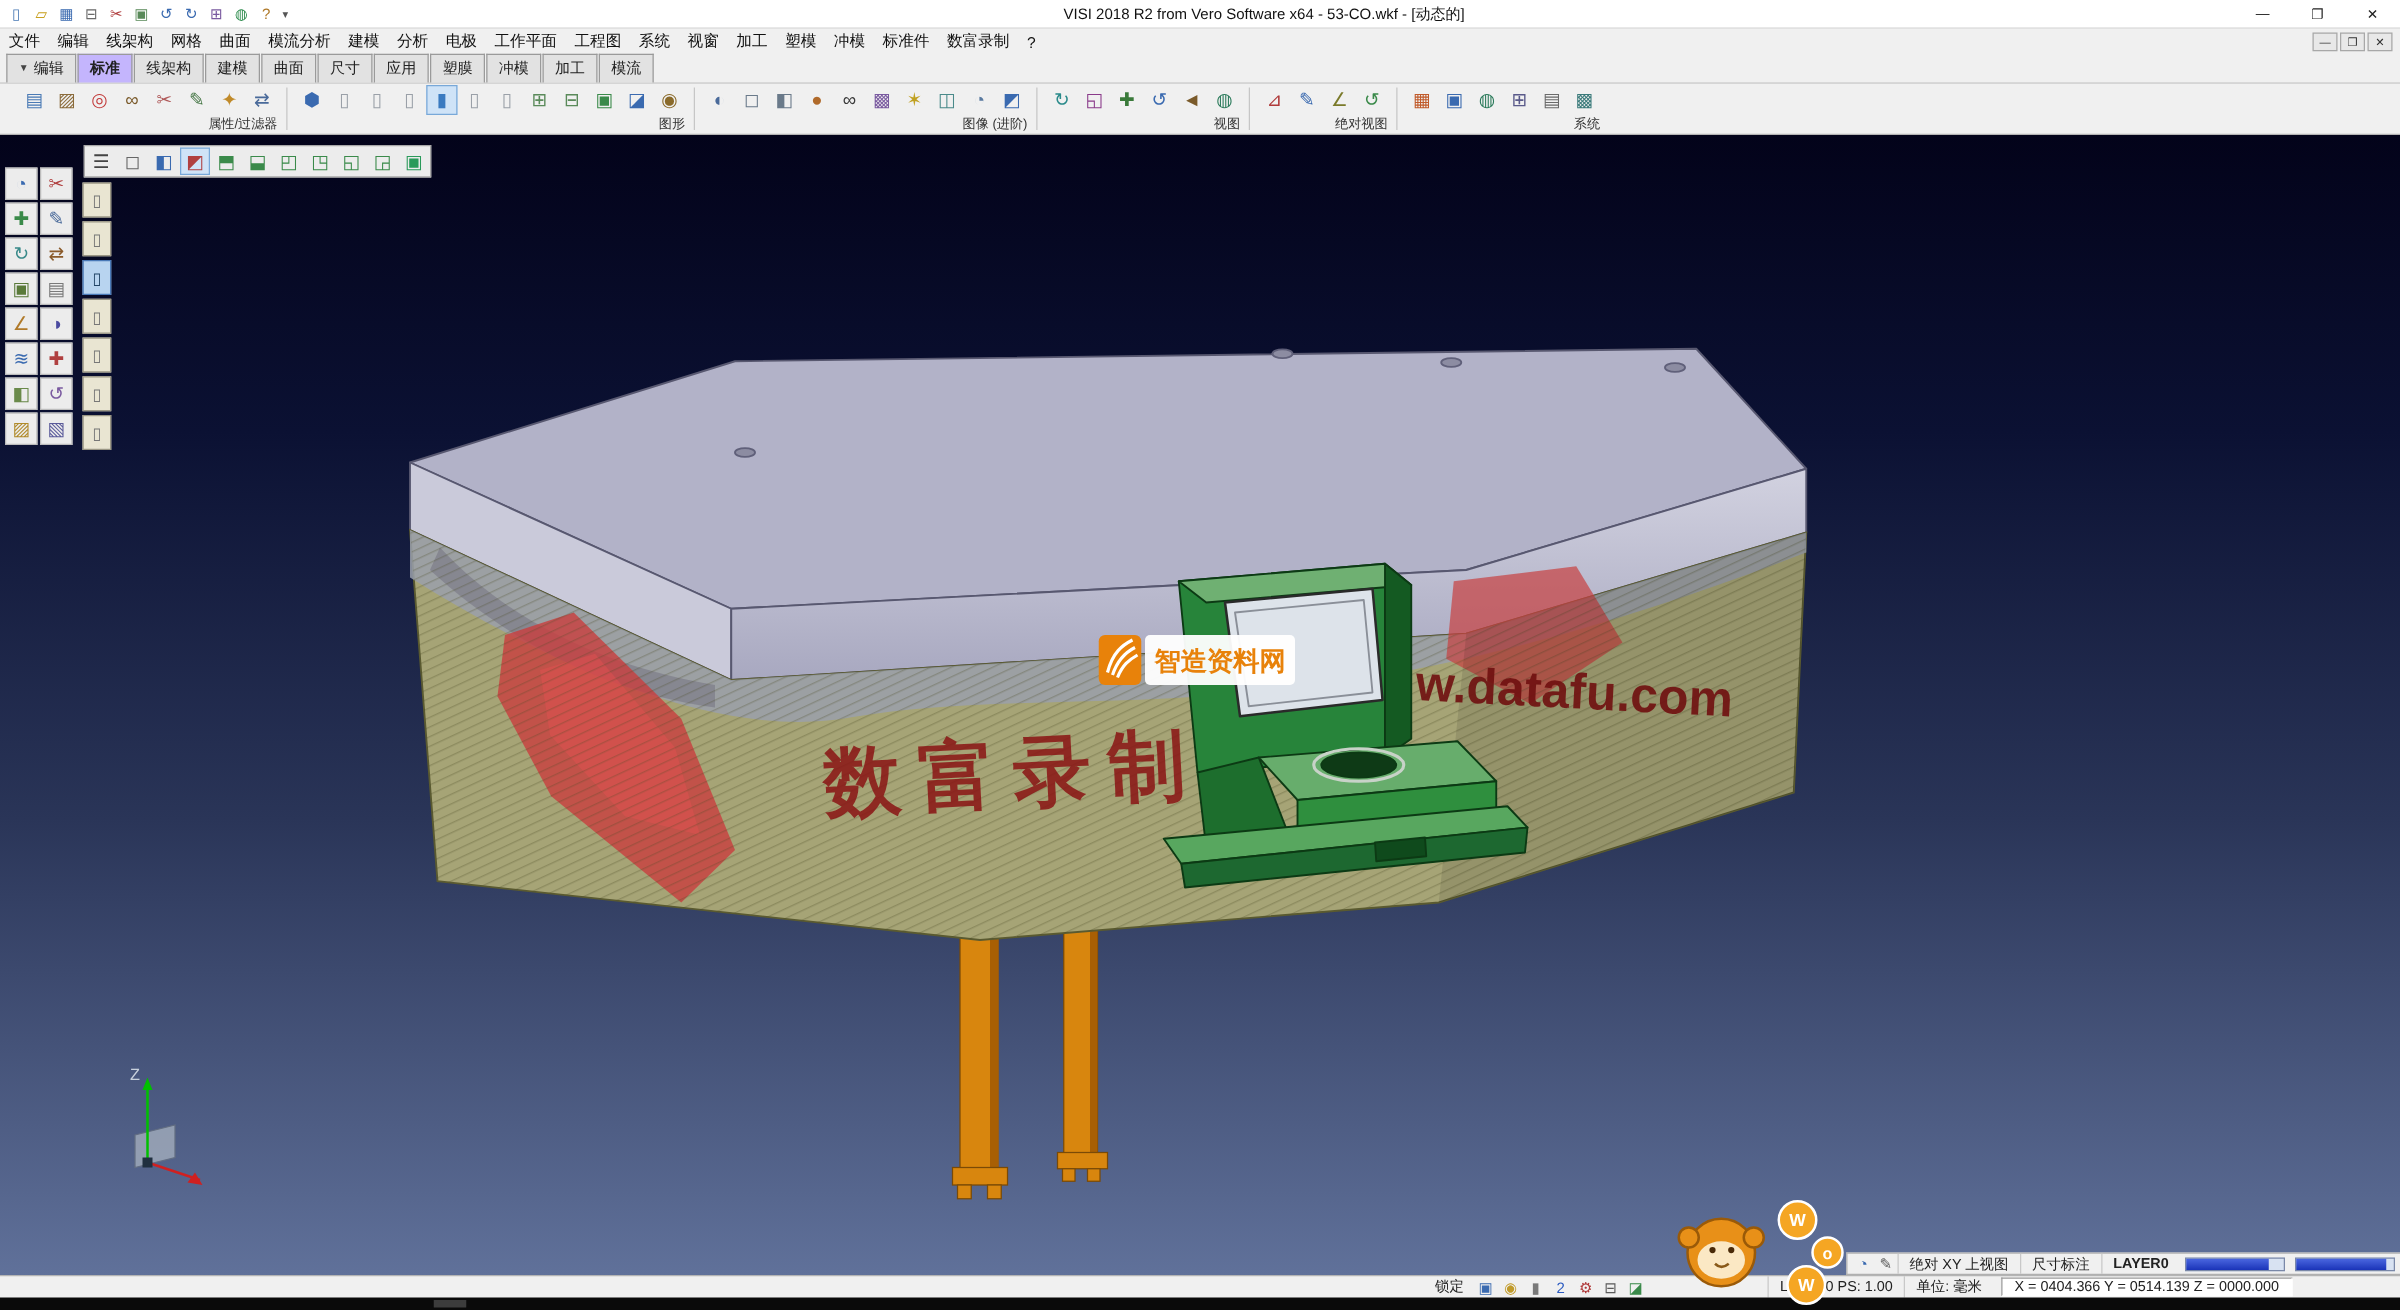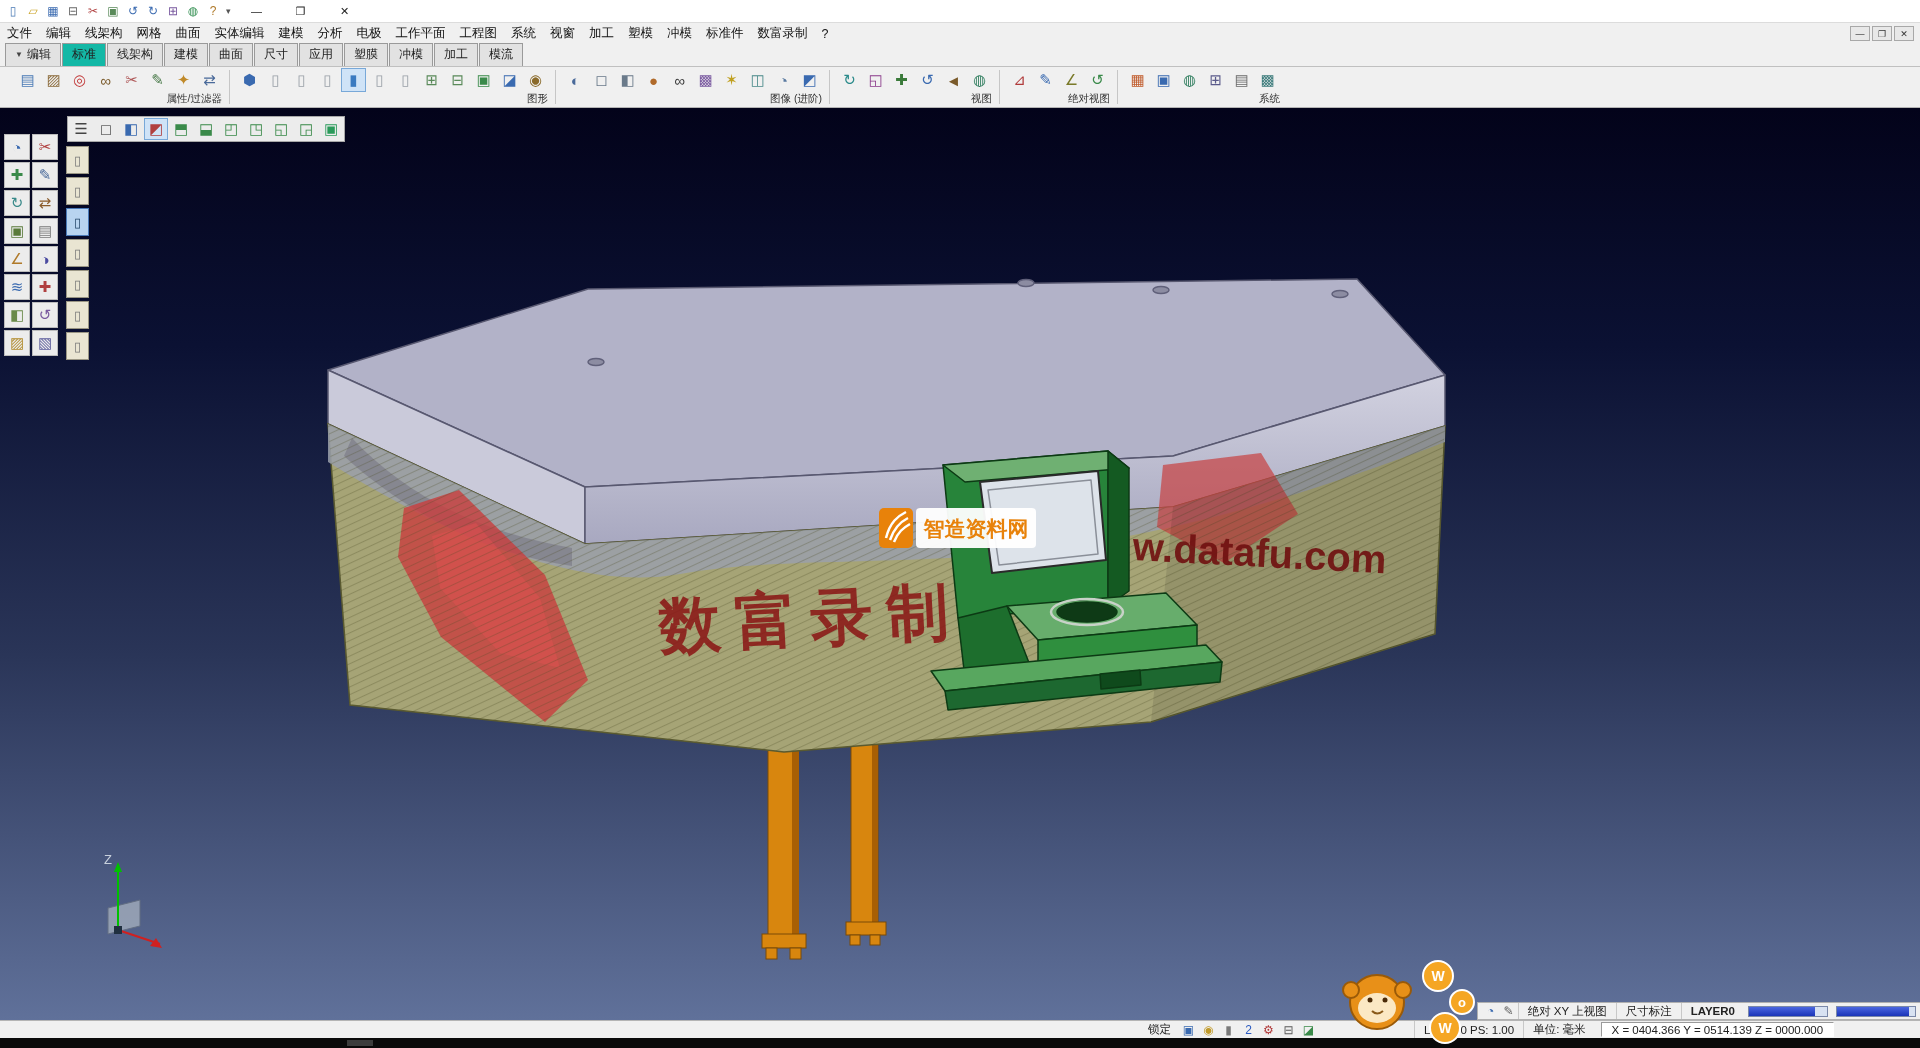--- a/index.html
+++ b/index.html
@@ -18,21 +18,21 @@
   
   .menubar { height:22px; background:#f0f0f0; border-top:1px solid #dcdcdc; display:flex; align-items:center; font-size:12.5px; color:#111; flex:none; }
   .menuitem { padding:0 7px; height:100%; display:flex; align-items:center; }
   .mdi { margin-left:auto; display:flex; gap:2px; padding-right:6px; }
   .mdibtn { width:20px; height:15px; border:1px solid #a8a8a8; background:#e8e8e8; font-size:9px; display:flex; align-items:center; justify-content:center; color:#333; }
 
   
   .tabbar { height:23px; background:#f0f0f0; display:flex; align-items:flex-end; padding-left:5px; gap:1px; border-bottom:1px solid #c0c0c0; flex:none; }
   .tab { font-size:12px; padding:2px 9px 3px 9px; border:1px solid #9a9a9a; border-bottom:none; background:#e2e2e2; display:flex; gap:4px; align-items:center; color:#222; }
   .tab .drop { font-size:8px; color:#444; }
-  .tab.active { background:#14b8a6; font-weight:normal; }
+  .tab.active { background:#c4b5fd; font-weight:bold; }
 
   
   .ribbon { height:41px; background:#f0f0f0; display:flex; align-items:stretch; border-bottom:1px solid #b4b4b4; padding-left:8px; flex:none; }
   .rgroup { display:flex; flex-direction:column; justify-content:space-between; padding:1px 7px 0 7px; }
   .gicons { display:flex; gap:1px; }
   .glabel { font-size:10.5px; color:#333; text-align:right; padding:0 0 20px 0; white-space:nowrap; }
   .gsep { width:1px; background:#c6c6c6; margin:3px 0; }
   .ticon { width:25px; height:24px; display:flex; align-items:center; justify-content:center; font-size:15px; border:1px solid transparent; cursor:default; }
   .ticon.pressed { background:#cfe3f7; border-color:#78a8d8; }
 
@@ -86,35 +86,36 @@
       <span class="ticon" style="color: rgb(106, 106, 106);">⊟</span>
       <span class="ticon" style="color: rgb(176, 64, 64);">✂</span>
       <span class="ticon" style="color: rgb(90, 138, 90);">▣</span>
       <span class="ticon" style="color: rgb(58, 106, 176);">↺</span>
       <span class="ticon" style="color: rgb(58, 106, 176);">↻</span>
       <span class="ticon" style="color: rgb(122, 90, 160);">⊞</span>
       <span class="ticon" style="color: rgb(42, 138, 74);">◍</span>
       <span class="ticon" style="color: rgb(176, 122, 42);">?</span>
     </div>
   <span class="qat-drop">▾</span>
+  <div class="title-text">VISI 2018 R2 from Vero Software x64 - 53-CO.wkf - [动态的]</div>
   <div class="wincontrols">
     <div class="winbtn">—</div>
     <div class="winbtn">❐</div>
     <div class="winbtn">✕</div>
   </div>
 </div>
 
 <div class="menubar">
   <span id="menuitems" style="display:flex;height:100%">
       <span class="menuitem">文件</span>
       <span class="menuitem">编辑</span>
       <span class="menuitem">线架构</span>
       <span class="menuitem">网格</span>
       <span class="menuitem">曲面</span>
-      <span class="menuitem">实体编辑</span>
+      <span class="menuitem">模流分析</span>
       <span class="menuitem">建模</span>
       <span class="menuitem">分析</span>
       <span class="menuitem">电极</span>
       <span class="menuitem">工作平面</span>
       <span class="menuitem">工程图</span>
       <span class="menuitem">系统</span>
       <span class="menuitem">视窗</span>
       <span class="menuitem">加工</span>
       <span class="menuitem">塑模</span>
       <span class="menuitem">冲模</span>

